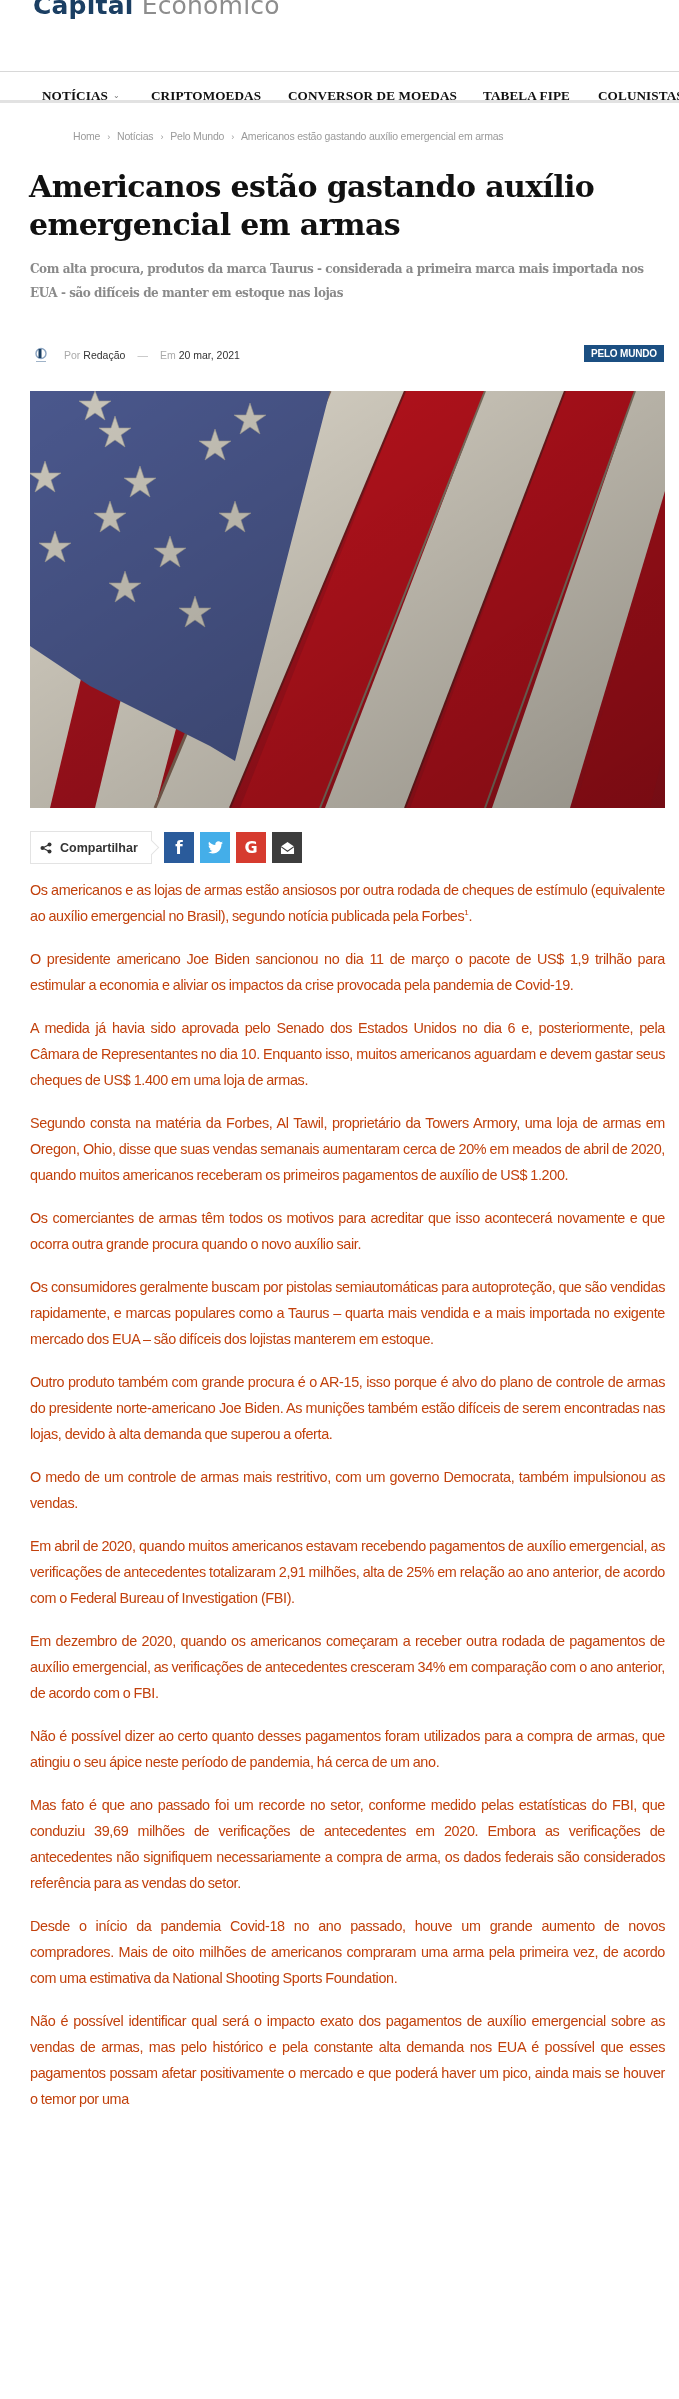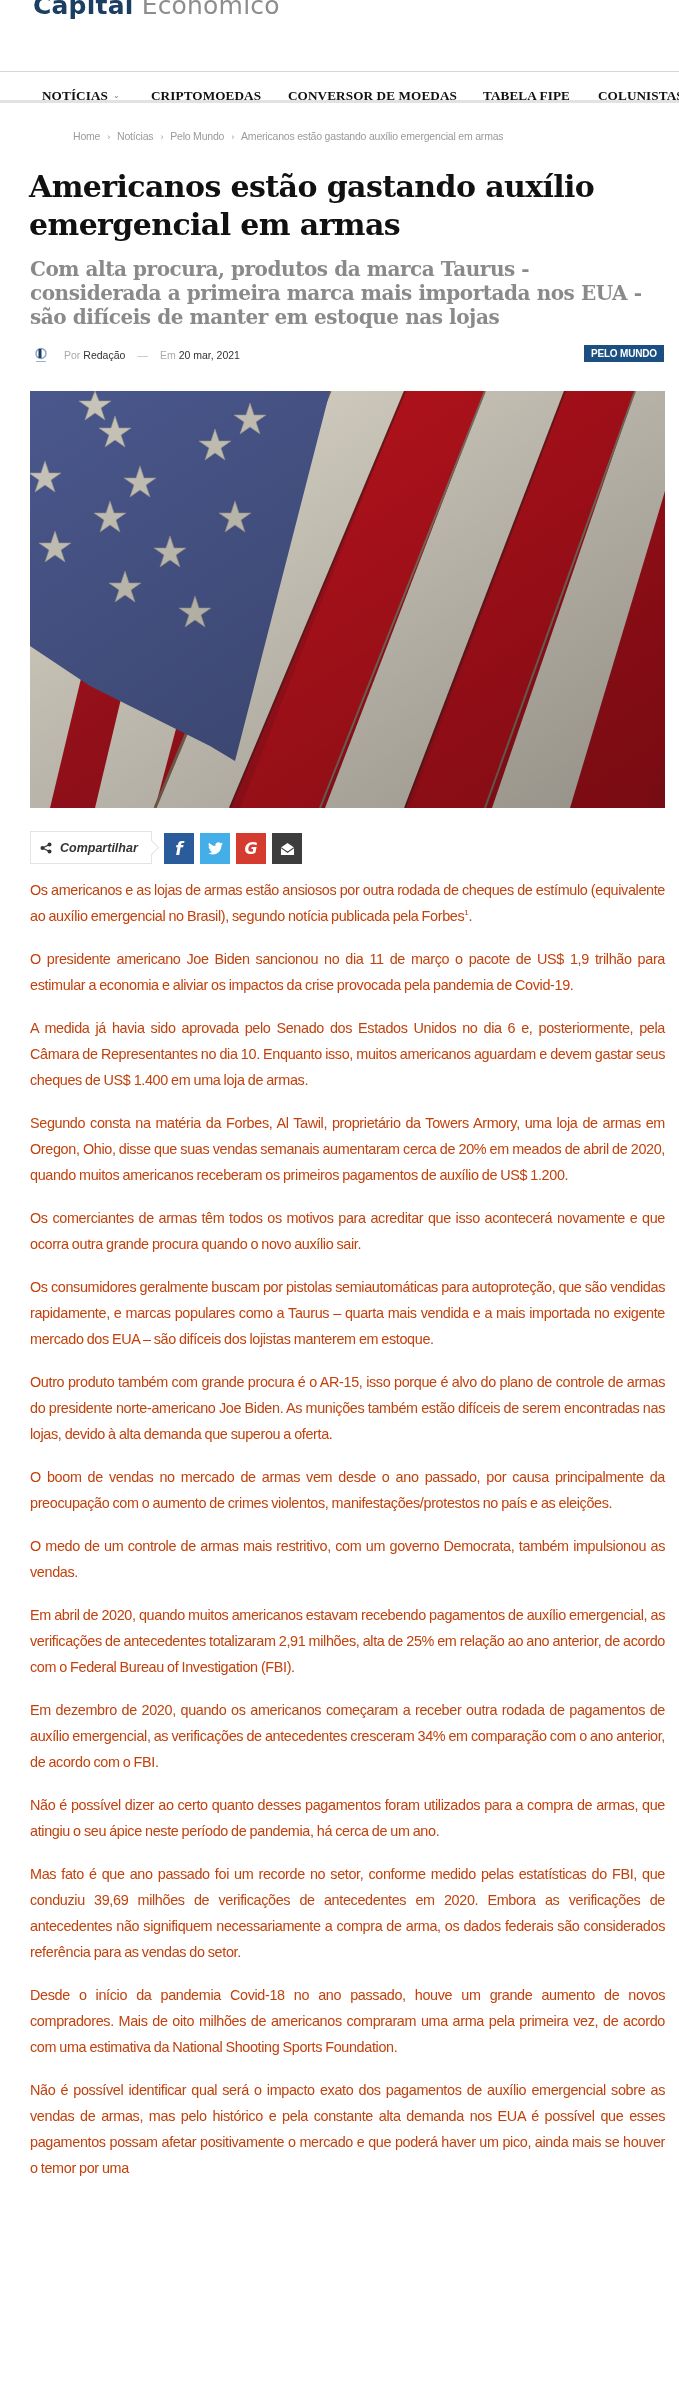--- a/index.html
+++ b/index.html
@@ -11,34 +11,34 @@
   .logo .l2 { color: #8d8d8d; }
 
   .nav { position: absolute; left: 0; top: 71px; width: 679px; height: 32px; border-top: 1px solid #d8d8d8; border-bottom: 3px solid #e2e2e2; white-space: nowrap; overflow: hidden; }
   .nav-item { position: absolute; top: 16px; font-family: "Liberation Serif", serif; font-weight: bold; font-size: 13.2px; color: #111; letter-spacing: 0.1px; }
   .nav-item .chev { font-family: "DejaVu Sans", sans-serif; font-size: 8px; color: #777; margin-left: 5px; font-weight: normal; vertical-align: 2px; }
 
   .breadcrumb { position: absolute; left: 30px; top: 130px; font-family: "Liberation Sans", sans-serif; font-size: 10.5px; color: #9a9a9a; white-space: nowrap; letter-spacing: -0.2px; padding-left: 43px; }
   .breadcrumb .sep { margin: 0 7px; font-size: 9px; }
 
   .title { position: absolute; left: 29px; top: 168px; width: 620px; font-family: "DejaVu Serif", serif; font-weight: bold; font-size: 30px; line-height: 38px; color: #111; letter-spacing: -0.6px; }
-  .subtitle { position: absolute; left: 30px; top: 257px; width: 620px; font-family: "DejaVu Serif", serif; font-size: 20px; line-height: 24px; color: #8a8a8a; letter-spacing: -0.45px; }
+  .subtitle { position: absolute; left: 30px; top: 257px; width: 620px; font-family: "DejaVu Serif", serif; font-size: 12px; line-height: 24px; color: #8a8a8a; letter-spacing: -0.45px; }
 
   .meta { position: absolute; left: 30px; top: 344px; height: 22px; display: flex; align-items: center; font-size: 10.5px; white-space: nowrap; }
   .avatar { width: 22px; height: 22px; border-radius: 50%; background: #fff; display: flex; align-items: center; justify-content: center; margin-right: 12px; position: relative; }
   .avatar svg { display: block; }
   .meta .muted { color: #aaa; margin-right: 3px; }
   .meta .strong { color: #333; font-weight: normal; }
   .meta .dash { color: #bbb; margin: 0 12px; }
 
   .badge { position: absolute; left: 584px; top: 345px; height: 17px; padding: 0 7px; background: #1b4f82; color: #fff; font-size: 10px; font-weight: bold; line-height: 17px; letter-spacing: -0.2px; }
 
   .hero { position: absolute; left: 30px; top: 391px; width: 635px; height: 417px; overflow: hidden; background: #b11a28; }
 
-  .share { position: absolute; left: 30px; top: 831px; display: flex; align-items: flex-end; font-style: italic; }
+  .share { position: absolute; left: 30px; top: 831px; display: flex; align-items: center; }
   .share-btn { height: 33px; width: 122px; border: 1px solid #e3e3e3; display: flex; align-items: center; padding-left: 9px; font-size: 12.5px; font-weight: bold; color: #333; background: #fff; position: relative; }
   .share-btn::after { content: ""; position: absolute; right: -6px; top: 10px; width: 10px; height: 10px; background: #fff; border-right: 1px solid #e3e3e3; border-top: 1px solid #e3e3e3; transform: rotate(45deg); }
   .share-btn .ico { margin-right: 8px; display: flex; }
   .soc { width: 30px; height: 31px; margin-left: 6px; display: flex; align-items: center; justify-content: center; color: #fff; font-weight: bold; }
   .soc.first { margin-left: 12px; }
   .soc.fb { background: #2a5b9b; font-family: "DejaVu Sans", sans-serif; font-size: 17px; }
   .soc.tw { background: #44aee9; }
   .soc.gp { background: #d63b2f; font-family: "DejaVu Sans", sans-serif; font-size: 16px; }
   .soc.em { background: #3d3d3d; }
 
@@ -167,21 +167,20 @@
 </div>
 
 <div class="content">
   <p><span>Os americanos e as lojas de armas estão ansiosos por outra rodada de cheques de estímulo (equivalente ao auxílio emergencial no Brasil), segundo notícia publicada pela Forbes</span><sup>1</sup><span>.</span></p>
   <p>O presidente americano Joe Biden sancionou no dia 11 de março o pacote de US$ 1,9 trilhão para estimular a economia e aliviar os impactos da crise provocada pela pandemia de Covid-19.</p>
   <p>A medida já havia sido aprovada pelo Senado dos Estados Unidos no dia 6 e, posteriormente, pela Câmara de Representantes no dia 10. Enquanto isso, muitos americanos aguardam e devem gastar seus cheques de US$ 1.400 em uma loja de armas.</p>
   <p>Segundo consta na matéria da Forbes, Al Tawil, proprietário da Towers Armory, uma loja de armas em Oregon, Ohio, disse que suas vendas semanais aumentaram cerca de 20% em meados de abril de 2020, quando muitos americanos receberam os primeiros pagamentos de auxílio de US$ 1.200.</p>
   <p>Os comerciantes de armas têm todos os motivos para acreditar que isso acontecerá novamente e que ocorra outra grande procura quando o novo auxílio sair.</p>
   <p>Os consumidores geralmente buscam por pistolas semiautomáticas para autoproteção, que são vendidas rapidamente, e marcas populares como a Taurus – quarta mais vendida e a mais importada no exigente mercado dos EUA – são difíceis dos lojistas manterem em estoque.</p>
   <p>Outro produto também com grande procura é o AR-15, isso porque é alvo do plano de controle de armas do presidente norte-americano Joe Biden. As munições também estão difíceis de serem encontradas nas lojas, devido à alta demanda que superou a oferta.</p>
-  <p>O boom de vendas no mercado de armas vem desde o ano passado, por causa principalmente da preocupação com o aumento de crimes violentos, manifestações/protestos no país e as eleições.</p>
   <p>O medo de um controle de armas mais restritivo, com um governo Democrata, também impulsionou as vendas.</p>
   <p>Em abril de 2020, quando muitos americanos estavam recebendo pagamentos de auxílio emergencial, as verificações de antecedentes totalizaram 2,91 milhões, alta de 25% em relação ao ano anterior, de acordo com o Federal Bureau of Investigation (FBI).</p>
   <p>Em dezembro de 2020, quando os americanos começaram a receber outra rodada de pagamentos de auxílio emergencial, as verificações de antecedentes cresceram 34% em comparação com o ano anterior, de acordo com o FBI.</p>
   <p>Não é possível dizer ao certo quanto desses pagamentos foram utilizados para a compra de armas, que atingiu o seu ápice neste período de pandemia, há cerca de um ano.</p>
   <p>Mas fato é que ano passado foi um recorde no setor, conforme medido pelas estatísticas do FBI, que conduziu 39,69 milhões de verificações de antecedentes em 2020. Embora as verificações de antecedentes não signifiquem necessariamente a compra de arma, os dados federais são considerados referência para as vendas do setor.</p>
   <p>Desde o início da pandemia Covid-18 no ano passado, houve um grande aumento de novos compradores. Mais de oito milhões de americanos compraram uma arma pela primeira vez, de acordo com uma estimativa da National Shooting Sports Foundation.</p>
   <p>Não é possível identificar qual será o impacto exato dos pagamentos de auxílio emergencial sobre as vendas de armas, mas pelo histórico e pela constante alta demanda nos EUA é possível que esses pagamentos possam afetar positivamente o mercado e que poderá haver um pico, ainda mais se houver o temor por uma</p>
 </div>
 
 </body></html>

